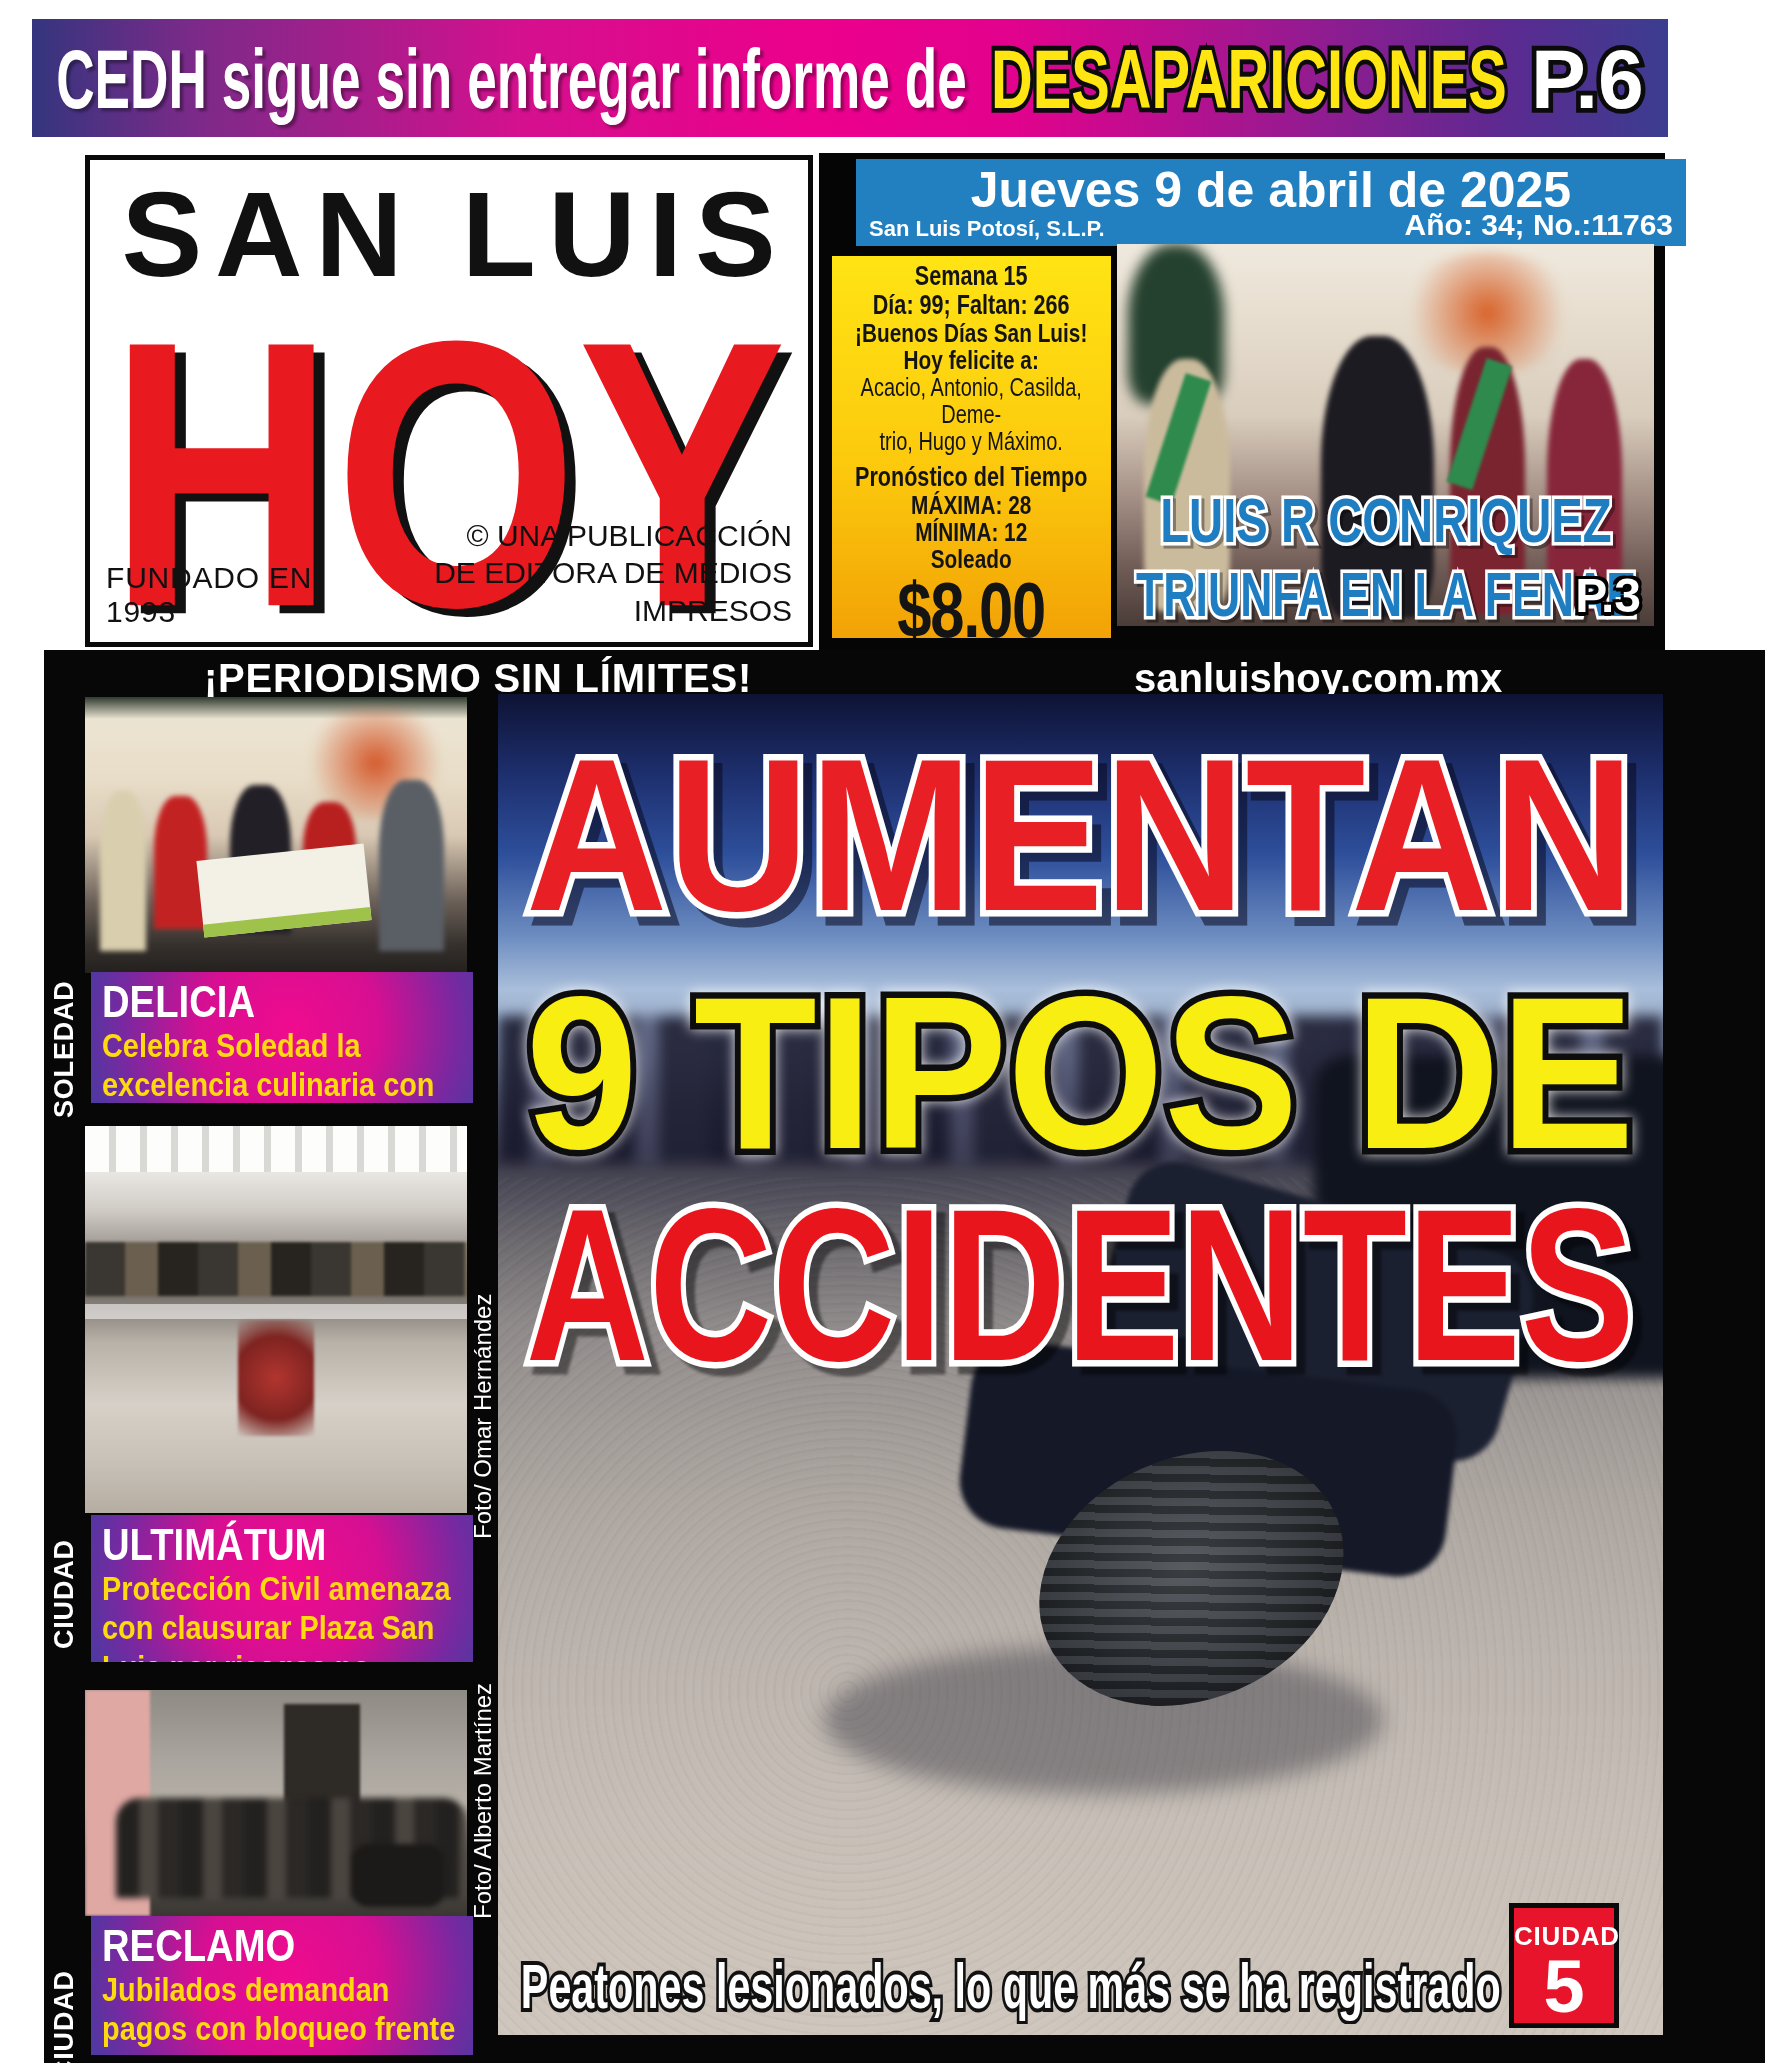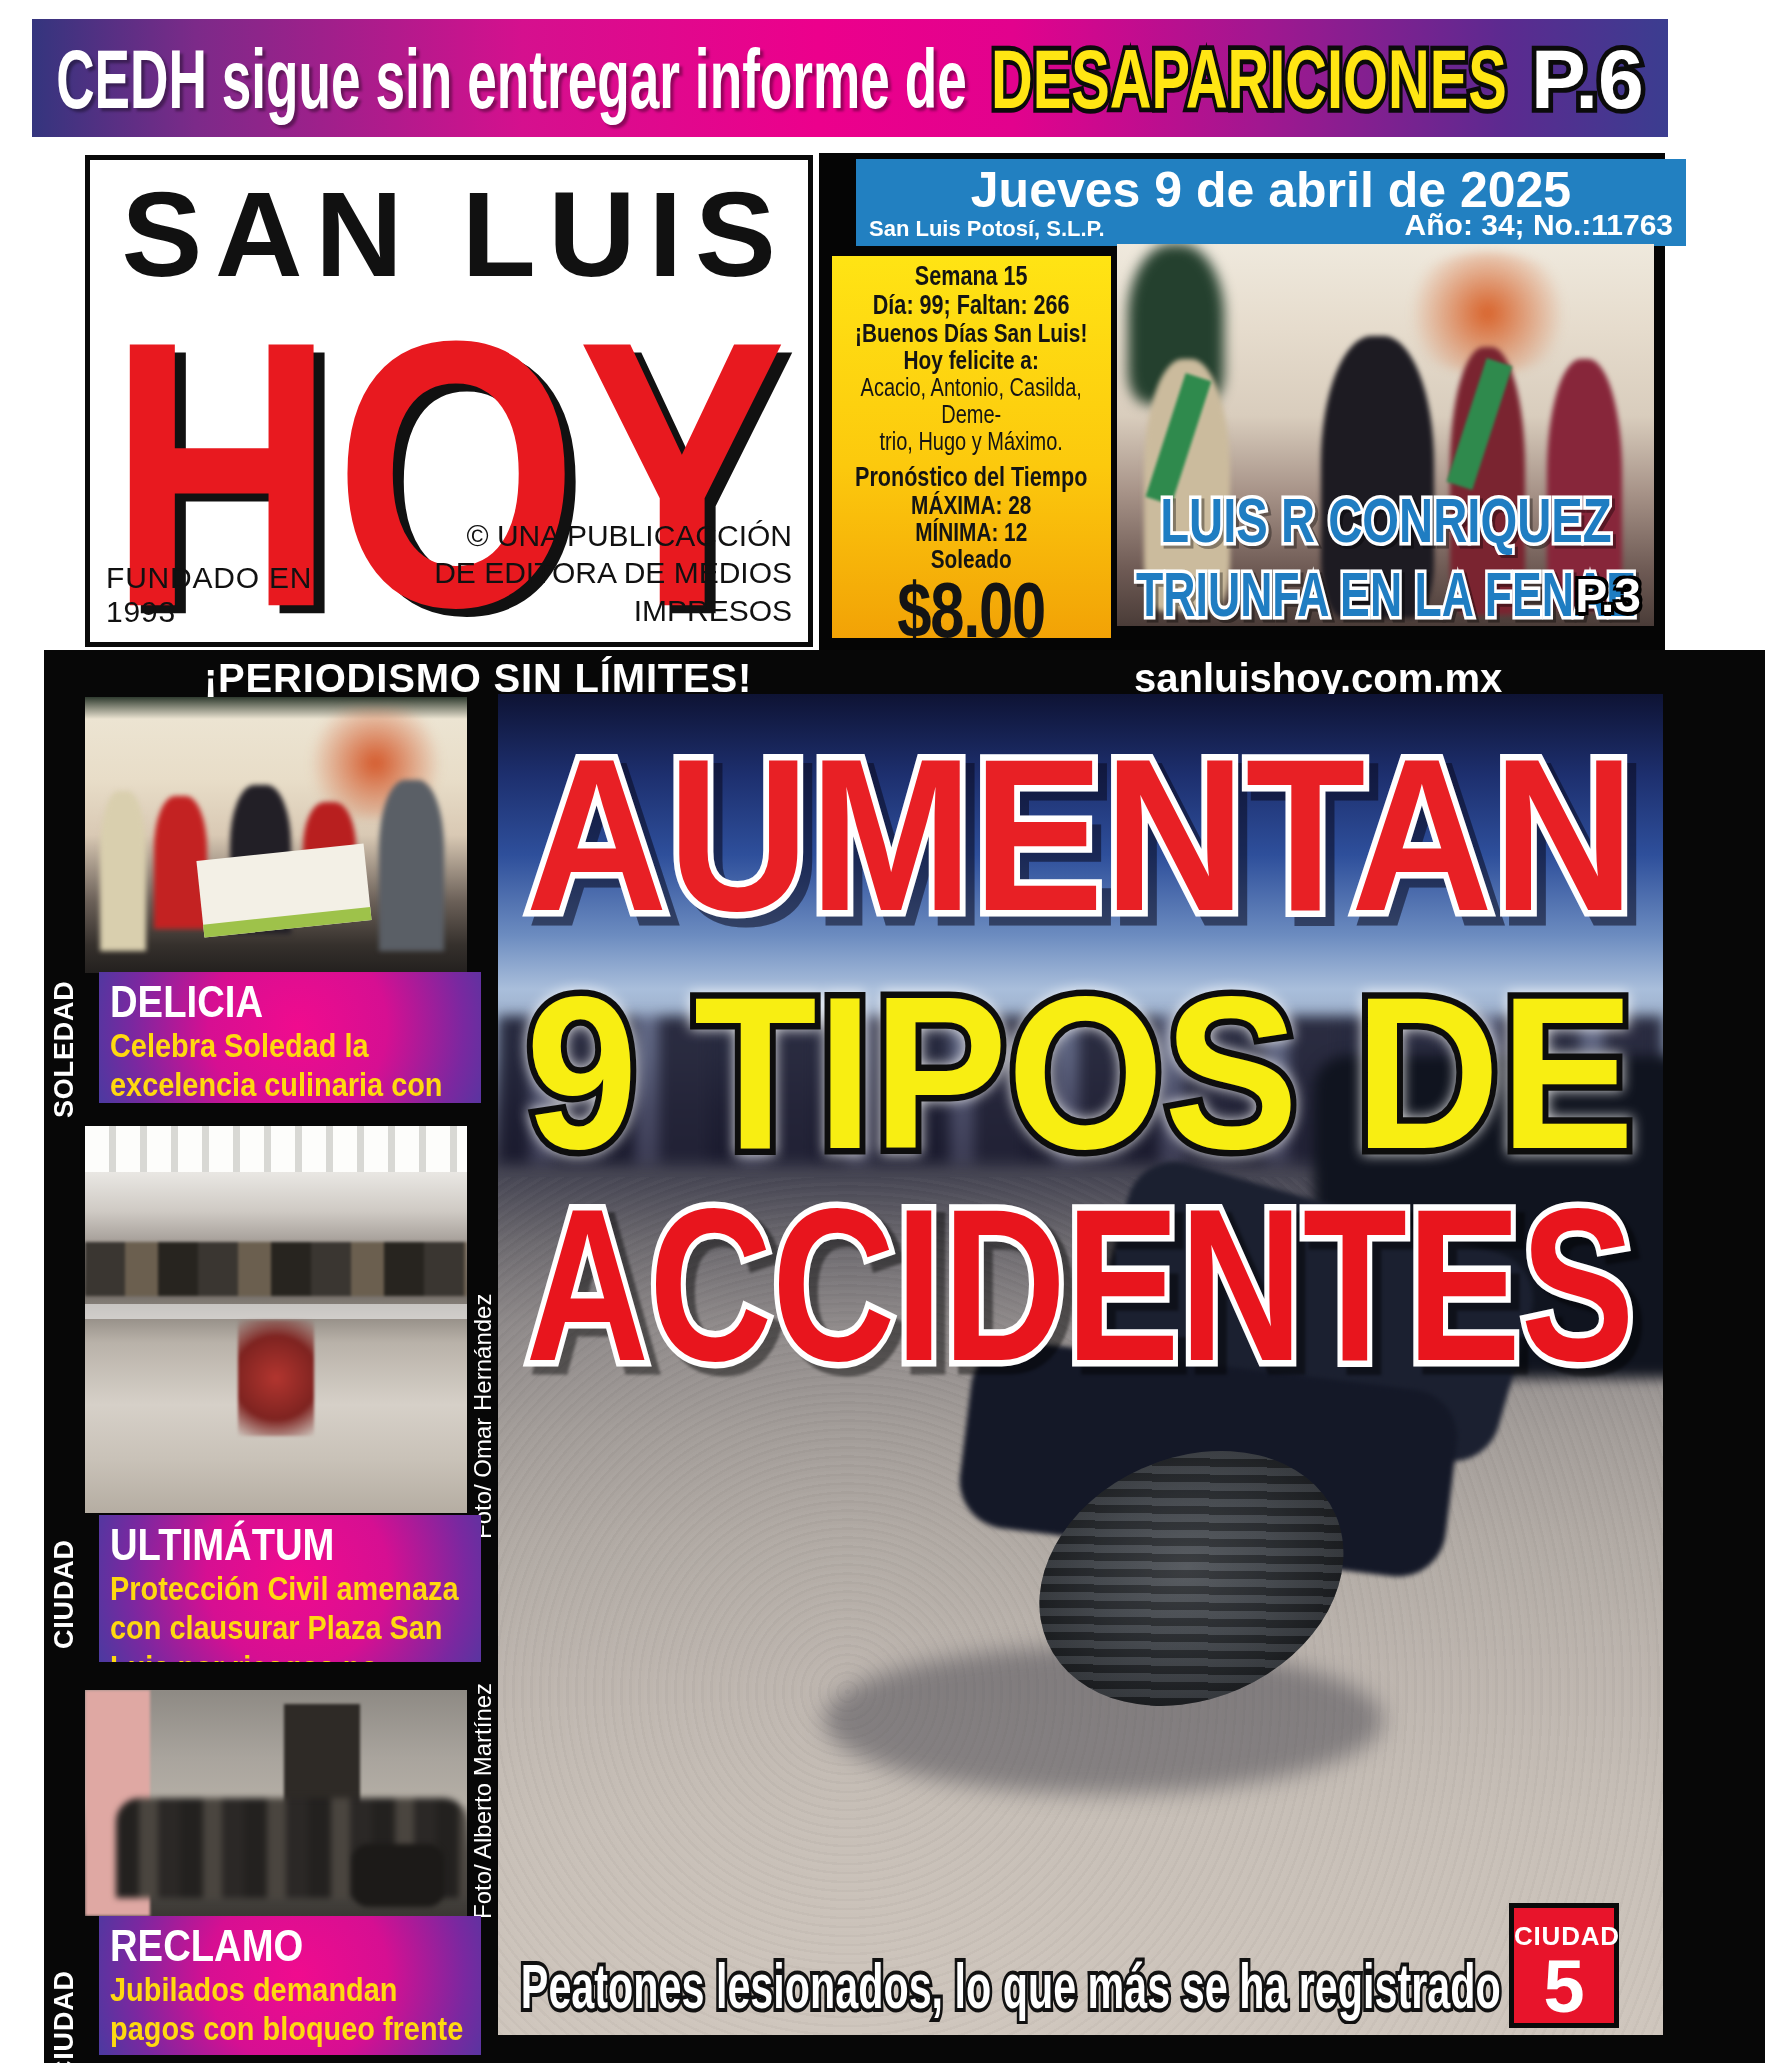--- a/index.html
+++ b/index.html
@@ -96,21 +96,21 @@
   .s2-ornament{ left:40%; top:50%; width:20%; height:30%; background:radial-gradient(circle,#b2352f 0%,#7e2320 60%,rgba(126,35,32,0) 100%); filter:blur(1.6px); }
 
   .sp3{ top:1040px; height:226px;
     background:linear-gradient(180deg,#8e8a84 0%,#a9a49d 30%,#b5afa6 50%,#5e5a55 72%,#3a3733 100%); }
   .s3-pink{ left:0; top:0; width:17%; height:100%; background:#dfa8a3; filter:blur(1.6px); }
   .s3-door{ left:52%; top:6%; width:20%; height:58%; background:#2e2a26; filter:blur(1.6px); }
   .s3-crowd{ left:8%; bottom:8%; width:92%; height:44%; border-radius:24px 24px 0 0; filter:blur(3.2px);
     background:repeating-linear-gradient(90deg,#23211f 0 22.6px,#4a453f 22.6px 42px,#2b2826 42px 64px); }
   .s3-moto{ right:6%; bottom:4%; width:24%; height:28%; background:#1c1a18; filter:blur(2.4px); border-radius:16px; }
 
-  .scaption{ position:absolute; left:55px; width:382px; overflow:hidden; padding:6.4px 11.3px;
+  .scaption{ position:absolute; left:47px; width:382px; overflow:hidden; padding:6.4px 11.3px;
     background:radial-gradient(circle at 52% 42%, #f00b8e 0%, #d60f92 42%, #7a28a0 78%, #4b3aa0 100%); }
   .sc1{ top:322px; height:131px; }
   .sc2{ top:865px; height:147px; }
   .sc3{ top:1266px; height:139px; }
   .sc-in{ width:118%; transform:scaleX(0.85); transform-origin:left top; }
   .sc-title{ font-size:45px; font-weight:bold; color:#ffffff; line-height:1.05; }
   .sc-summary{ font-size:34px; font-weight:bold; color:#ffd90f; line-height:1.16; }
 
   
   .main-photo{ position:absolute; left:454px; top:44px; width:1165px; height:1341px; overflow:hidden;

